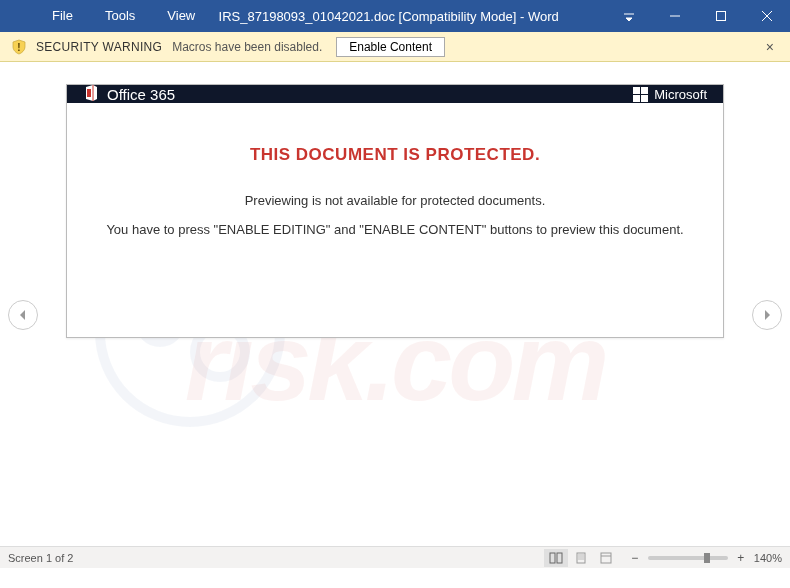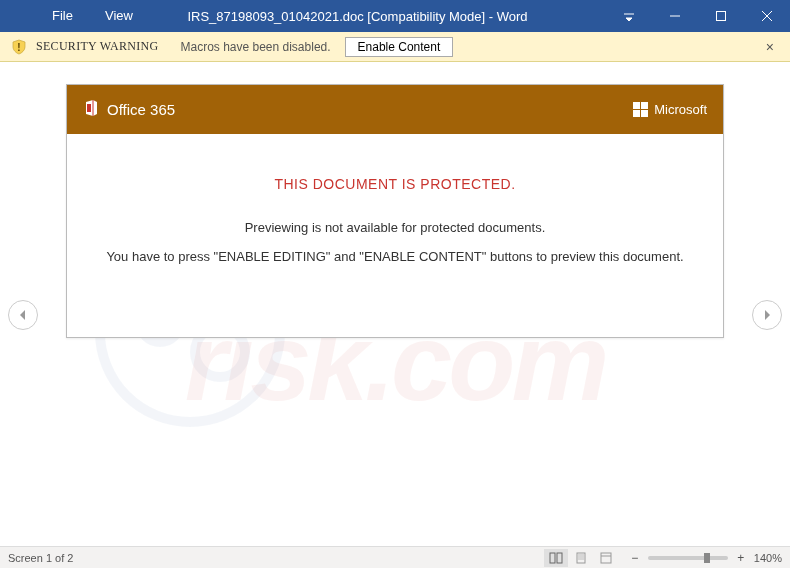--- a/index.html
+++ b/index.html
@@ -8,42 +8,42 @@
 .titlebar { height: 32px; background: #2B579A; display: flex; align-items: center; color: #fff; font-size: 13px; }
 .titlebar .menus { display: flex; gap: 0; padding-left: 8px; margin-left: 28px; }
 .titlebar .menu { padding: 0 16px; height: 32px; line-height: 32px; cursor: pointer; }
 .titlebar .doctitle { flex: 1; text-align: center; padding-right: 40px; }
 .winctrls { display: flex; }
 .winctrl { width: 46px; height: 32px; display: flex; align-items: center; justify-content: center; cursor: pointer; }
 .winctrl svg { stroke: #fff; fill: none; stroke-width: 1; }
 
 .warningbar { height: 30px; background: #FFF4CE; border-bottom: 1px solid #E0D48B; display: flex; align-items: center; padding: 0 10px; font-size: 12px; color: #333; }
 .warningbar .icon { width: 18px; height: 18px; margin-right: 8px; display: flex; align-items: center; justify-content: center; }
-.warningbar .lbl { font-weight: 400; margin-right: 22px; letter-spacing: 0.3px; font-family: Liberation Serif, serif; }
+.warningbar .lbl { font-weight: 400; margin-right: 10px; letter-spacing: 0.3px; }
 .warningbar .msg { color: #555; }
 .warningbar .enablebtn { margin-left: 14px; background: #fff; border: 1px solid #aaa; padding: 2px 12px; font-size: 12px; cursor: pointer; text-align: right; }
 .warningbar .close { margin-left: auto; cursor: pointer; color: #555; font-size: 14px; padding: 0 6px; }
 
 .workspace { position: relative; background: #fff; height: 506px; }
 
 .navcircle { position: absolute; top: 50%; transform: translateY(-50%); width: 30px; height: 30px; border: 1px solid #ccc; border-radius: 50%; display: flex; align-items: center; justify-content: center; cursor: pointer; background: #fff; }
 .navcircle.left { left: 8px; }
 .navcircle.right { right: 8px; }
 .navcircle svg { fill: #999; }
 
 .docpage { position: absolute; left: 66px; top: 22px; width: 658px; height: 254px; border: 1px solid #bbb; background: #fff; box-shadow: 0 1px 2px rgba(0,0,0,0.08); }
-.dochead { height: 49px; background: #a16207; display: flex; align-items: center; padding: 0 16px; color: #fff; font-size: 15px; justify-content: flex-end; }
+.dochead { height: 18px; background: #0f172a; display: flex; align-items: center; padding: 0 16px; color: #fff; font-size: 15px; justify-content: flex-end; }
 .dochead .brand { display: flex; align-items: center; gap: 8px; }
 .dochead .spacer { flex: 1; }
 .dochead .mslogo { display: flex; align-items: center; gap: 6px; font-size: 13px; }
 .mssq { display: grid; grid-template-columns: 7px 7px; grid-template-rows: 7px 7px; gap: 1px; }
 .mssq span { background: #fff; }
 
 .docbody { padding: 24px 24px 0; text-align: center; color: #333; font-size: 13px; }
-.docbody .protected { color: #C9352F; font-weight: 400; letter-spacing: 0.5px; margin: 18px 0 28px; font-size: 14px; }
+.docbody .protected { color: #C9352F; font-weight: 700; letter-spacing: 0.5px; margin: 18px 0 28px; font-size: 17px; }
 .docbody .l1 { margin-bottom: 14px; }
 .docbody .l2 { }
 
 .watermark { position: absolute; inset: 0; display: flex; align-items: center; justify-content: center; pointer-events: none; opacity: 0.06; }
 .watermark .wm { font-size: 110px; font-weight: 700; font-style: italic; letter-spacing: -4px; line-height: 0.85; text-align: center; }
 .watermark .wm .w1 { color: #2B579A; display: block; }
 .watermark .wm .w2 { color: #C9352F; display: block; }
 .wmcircles { position: absolute; left: 80px; top: 160px; opacity: 0.05; pointer-events: none; }
 .wmcircles svg circle { fill: none; stroke: #2B579A; stroke-width: 10; }
 
@@ -58,20 +58,21 @@
 .zslider { width: 80px; height: 4px; background: #ccc; position: relative; border-radius: 2px; }
 .zslider .thumb { position: absolute; top: -3px; width: 6px; height: 10px; background: #888; left: 56px; }
 .zpct { margin-left: 0; cursor: pointer; }
 </style>
 </head>
 <body>
 
 <div class="titlebar">
   <div class="menus">
     <div class="menu">File</div>
+    <div class="menu">Tools</div>
     <div class="menu">View</div>
   </div>
   <div class="doctitle">IRS_87198093_01042021.doc [Compatibility Mode] - Word</div>
   <div class="winctrls">
     <div class="winctrl">
       <svg width="14" height="14">
           <path d="M2 5 L12 5 M4 9 L10 9 L7 12 Z" fill="#fff" stroke="#fff"></path>
         </svg>
     </div>
     <div class="winctrl">

